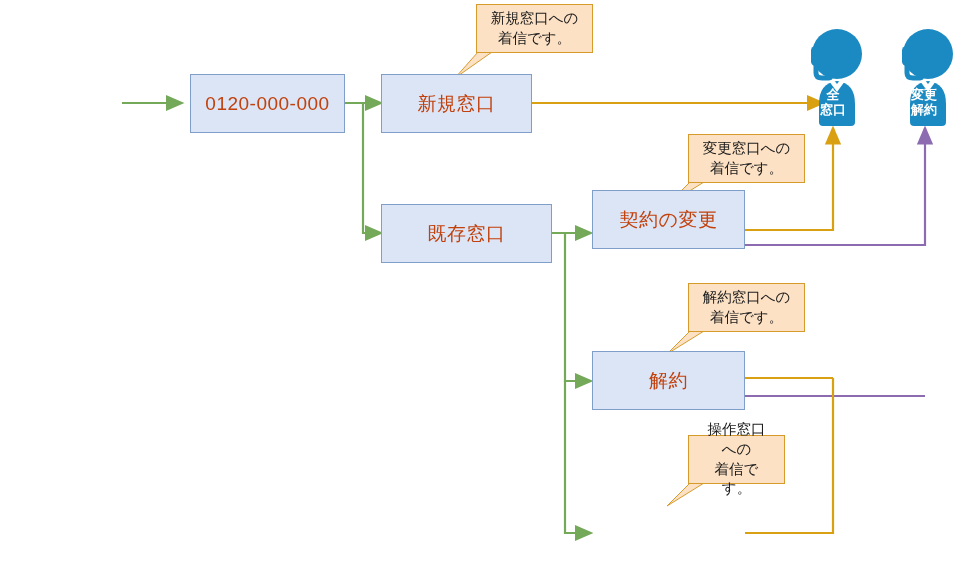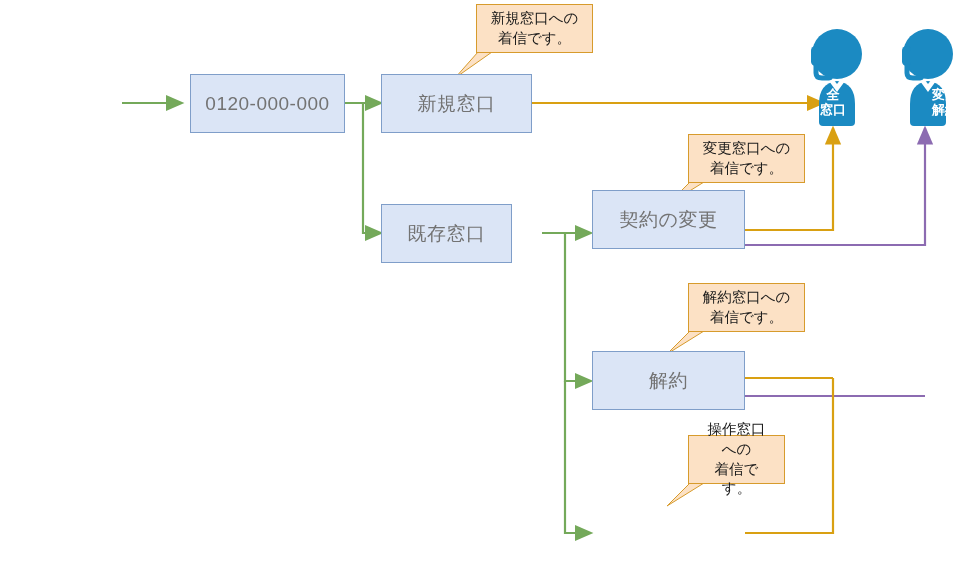--- a/index.html
+++ b/index.html
@@ -8,21 +8,21 @@
     font-family:"Liberation Sans","DejaVu Sans",sans-serif;
     overflow:hidden;position:relative;
   }
   #stage{position:absolute;left:0;top:0;width:958px;height:565px;}
   svg#wires{position:absolute;left:0;top:0;width:958px;height:565px;}
 
   .node{
     position:absolute;box-sizing:border-box;
     background:#dbe5f6;border:1px solid #7f9ec9;
     display:flex;align-items:center;justify-content:center;
-    color:#737373;font-size:19px;letter-spacing:.5px;
+    color:#c2410c;font-size:19px;letter-spacing:.5px;
     white-space:nowrap;
   }
 
   .callout{
     position:absolute;box-sizing:border-box;
     background:#fce1c5;border:1px solid #d79b2c;
     color:#1a1a1a;font-size:14.5px;line-height:1.35;
     text-align:center;display:flex;flex-direction:column;
     align-items:center;justify-content:center;padding:4px 12px;
   }
@@ -96,21 +96,21 @@
 
 
   <div class="node" style="left:190px;top:74px;width:155px;height:59px;">
     <span>0120-000-000</span>
   </div>
 
   <div class="node" style="left:381px;top:74px;width:151px;height:59px;">
     <span>新規窓口</span>
   </div>
 
-  <div class="node" style="left:381px;top:204px;width:131px;height:59px;">
+  <div class="node" style="left:381px;top:204px;width:171px;height:59px;">
     <span>既存窓口</span>
   </div>
 
   <div class="node" style="left:592px;top:190px;width:153px;height:59px;">
     <span>契約の変更</span>
   </div>
 
   <div class="node" style="left:592px;top:351px;width:153px;height:59px;">
     <span>解約</span>
   </div>
@@ -151,19 +151,19 @@
   </div>
 
   <div class="agent" style="left:890px;top:26px;width:68px;height:102px;">
     <svg width="68" height="102" viewBox="0 0 68 102" xmlns="http://www.w3.org/2000/svg">
       <circle cx="38" cy="28" r="25" fill="#1b8ac2"></circle>
       <rect x="12" y="20" width="9" height="20" rx="4.5" fill="#1b8ac2"></rect>
       <path d="M17,40 L17,47 Q17,52 23,52 L31,52" fill="none" stroke="#1b8ac2" stroke-width="5" stroke-linecap="round"></path>
       <path d="M20,78 Q20,57 38,55 Q56,57 56,78 L56,96 Q56,100 52,100 L24,100 Q20,100 20,96 Z" fill="#1b8ac2"></path>
       <path d="M30,55 L38,66 L46,55 L42,53 L38,58 L34,53 Z" fill="#ffffff"></path>
     </svg>
-    <div class="agent-label" style="top:62px;text-align:right;">
+    <div class="agent-label" style="top:62px;">
       <span>変更</span><br>
       <span>解約</span>
     </div>
   </div>
 
 </div>
 
 </body></html>

